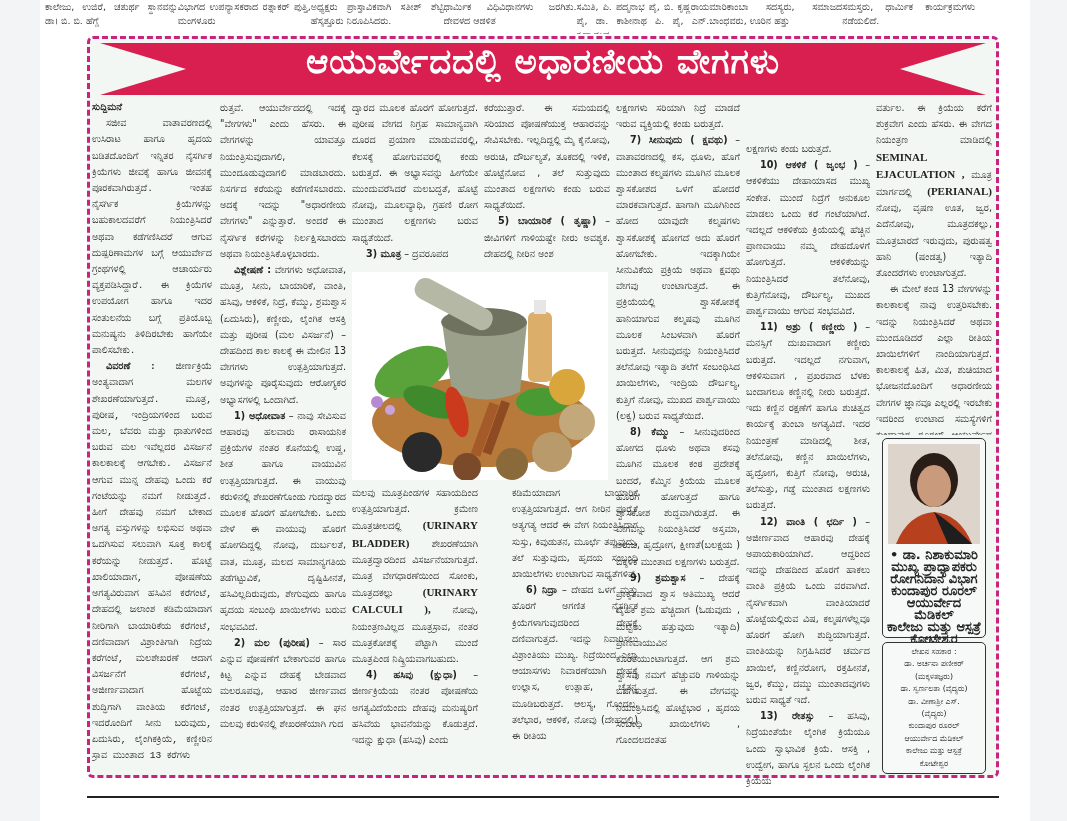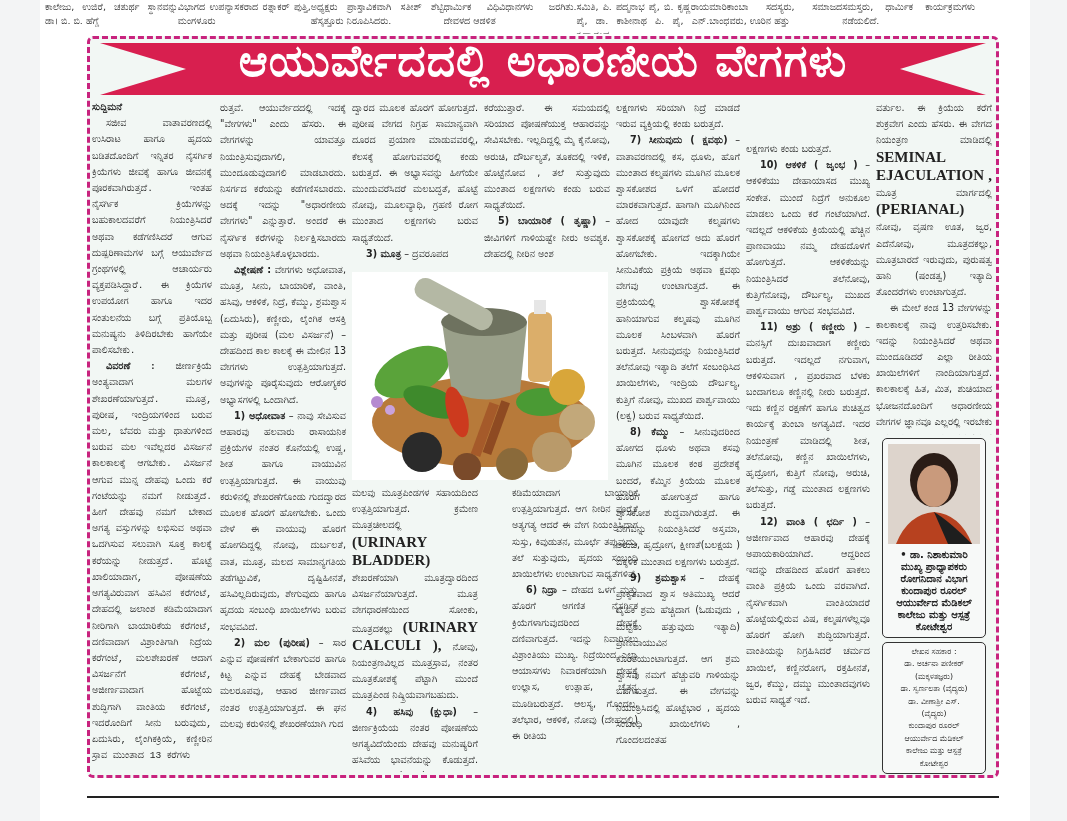--- a/index.html
+++ b/index.html
@@ -30,58 +30,58 @@
     background: #f2f7f4;
   }
   
   .banner {
     position: absolute; left: 100px; top: 43px; width: 886px; height: 52px;
   }
   .banner svg { position: absolute; left: 0; top: 0; }
   .banner-title {
     position: absolute; left: 0; top: 0; width: 100%; height: 36px;
     display: flex; align-items: center; justify-content: center;
-    color: #fff; font-size: 44px; font-weight: bold; letter-spacing: 1px;
+    color: #fff; font-size: 34px; font-weight: bold; letter-spacing: 1px;
     font-family: "DejaVu Sans", sans-serif;
   }
   
   .col {
     position: absolute; top: 100px; font-size: 9.6px; line-height: 16.2px;
     text-align: justify; color: #222; overflow: hidden;
   }
   .col p { text-indent: 14px; }
   .col p.noindent { text-indent: 0; }
   .col .sub { font-weight: bold; }
   .col .lead { font-weight: bold; }
   .c1 { left: 92px;  width: 120px; height: 672px; font-family: Liberation Mono, monospace; }
   .c2 { left: 220px; width: 126px; height: 672px; }
   .c3 { left: 352px; width: 126px; height: 170px; }
   .c3b{ left: 352px; width: 126px; top: 485px; height: 287px; }
   .c4 { left: 484px; width: 126px; height: 170px; }
   .c4b{ left: 512px; width: 126px; top: 485px; height: 287px; }
   .c5 { left: 616px; width: 124px; height: 672px; }
   .c6 { left: 746px; width: 124px; height: 672px; margin-top: 41px; }
   .c7 { left: 876px; width: 116px; height: 335px; }
-  .en { font-family: "Liberation Serif", serif; font-weight: bold; font-size: 15px; }
+  .en { font-family: "Liberation Serif", serif; font-weight: bold; font-size: 11px; }
   .photo-main {
     position: absolute; left: 352px; top: 272px; width: 256px; height: 208px;
     background: #ffffff; overflow: hidden;
   }
   .author-box {
     position: absolute; left: 882px; top: 438px; width: 104px; height: 200px;
     border: 1.5px solid #333; border-radius: 5px; background: #f7f9f8;
   }
   .author-photo {
     position: absolute; left: 5px; top: 5px; width: 92px; height: 100px;
     background: linear-gradient(180deg,#d8d0c8 0%,#e8ded6 60%,#c88a5a 100%);
     overflow: hidden;
   }
   .author-caption {
     position: absolute; left: 3px; top: 110px; width: 96px;
-    font-size: 10px; line-height: 12px; text-align: center; font-weight: bold; color: #222;
+    font-size: 13px; line-height: 12px; text-align: center; font-weight: bold; color: #222;
   }
   .collab-box {
     position: absolute; left: 882px; top: 642px; width: 104px; height: 132px;
     border: 1.5px solid #333; border-radius: 5px; background: #f7f9f8;
     padding: 3px 2px; font-size: 7.8px; line-height: 12.4px; text-align: center; color: #222;
   }
   .bottom-rule {
     position: absolute; left: 87px; top: 796px; width: 912px; height: 1.5px; background: #222;
   }
 </style>
@@ -188,20 +188,21 @@
   <p><span class="lead">7) ಸೀನುವುದು ( ಕ್ಷವಥು)</span> <span>– ವಾತಾವರಣದಲ್ಲಿ ಕಸ, ಧೂಳು, ಹೊಗೆ ಮುಂತಾದ ಕಲ್ಮಷಗಳು ಮೂಗಿನ ಮೂಲಕ ಶ್ವಾಸಕೋಶದ ಒಳಗೆ ಹೋದರೆ ಮಾರಕವಾಗುತ್ತದೆ. ಹಾಗಾಗಿ ಮೂಗಿನಿಂದ ಹೋದ ಯಾವುದೇ ಕಲ್ಮಷಗಳು ಶ್ವಾಸಕೋಶಕ್ಕೆ ಹೋಗದೆ ಅದು ಹೊರಗೆ ಹೋಗಬೇಕು. ಇದಕ್ಕಾಗಿಯೇ ಸೀನುವಿಕೆಯ ಪ್ರಕ್ರಿಯೆ ಅಥವಾ ಕ್ಷವಥು ವೇಗವು ಉಂಟಾಗುತ್ತದೆ. ಈ ಪ್ರಕ್ರಿಯೆಯಲ್ಲಿ ಶ್ವಾಸಕೋಶಕ್ಕೆ ಹಾನಿಯಾಗುವ ಕಲ್ಮಷವು ಮೂಗಿನ ಮೂಲಕ ಸಿಂಬಳವಾಗಿ ಹೊರಗೆ ಬರುತ್ತದೆ. ಸೀನುವುದನ್ನು ನಿಯಂತ್ರಿಸಿದರೆ ತಲೆನೋವು ಇತ್ಯಾದಿ ತಲೆಗೆ ಸಂಬಂಧಿಸಿದ ಖಾಯಿಲೆಗಳು, ಇಂದ್ರಿಯ ದೌರ್ಬಲ್ಯ, ಕುತ್ತಿಗೆ ನೋವು, ಮುಖದ ಪಾರ್ಶ್ವವಾಯು (ಲಕ್ವ) ಬರುವ ಸಾಧ್ಯತೆಯಿದೆ.</span></p>
   <p><span class="lead">8) ಕೆಮ್ಮು</span> <span>– ಸೀನುವುದರಿಂದ ಹೋಗದ ಧೂಳು ಅಥವಾ ಕಸವು ಮೂಗಿನ ಮೂಲಕ ಕಂಠ ಪ್ರದೇಶಕ್ಕೆ ಬಂದರೆ, ಕೆಮ್ಮಿನ ಕ್ರಿಯೆಯ ಮೂಲಕ ಹೊರಗೆ ಹೋಗುತ್ತದೆ ಹಾಗೂ ಶ್ವಾಸಕೋಶ ಶುದ್ಧವಾಗಿರುತ್ತದೆ. ಈ ವೇಗವನ್ನು ನಿಯಂತ್ರಿಸಿದರೆ ಅಸ್ತಮಾ, ಅರುಚಿ, ಹೃದ್ರೋಗ, ಕ್ಷೀಣತೆ(ಬಲಕ್ಷಯ ) ಬಿಕ್ಕಳಿಕೆ ಮುಂತಾದ ಲಕ್ಷಣಗಳು ಬರುತ್ತದೆ.</span></p>
   <p><span class="lead">9) ಶ್ರಮಶ್ವಾಸ</span> <span>– ದೇಹಕ್ಕೆ ಪ್ರಾಕೃತವಾದ ಶ್ವಾಸ ಅತಿಮುಖ್ಯ ಆದರೆ ದೈಹಿಕ ಶ್ರಮ ಹೆಚ್ಚಿದಾಗ (ಓಡುವುದು , ಮೆಟ್ಟಿಲು ಹತ್ತುವುದು ಇತ್ಯಾದಿ) ಪ್ರಾಣವಾಯುವಿನ ಕೊರತೆಯುಂಟಾಗುತ್ತದೆ. ಆಗ ಶ್ರಮ ಶ್ವಾಸವು ನಮಗೆ ಹೆಚ್ಚುವರಿ ಗಾಳಿಯನ್ನು ಒದಗಿಸುತ್ತದೆ. ಈ ವೇಗವನ್ನು ನಿಯಂತ್ರಿಸಿದಲ್ಲಿ ಹೊಟ್ಟೆಭಾರ , ಹೃದಯ ಸಂಬಂಧಿ ಖಾಯಿಲೆಗಳು , ಗೊಂದಲದಂತಹ</span></p>
 </div>
 
 <div class="col c6">
   <p class="noindent">ಲಕ್ಷಣಗಳು ಕಂಡು ಬರುತ್ತದೆ.</p>
   <p><span class="lead">10) ಆಕಳಿಕೆ ( ಜೃಂಭ )</span> <span>– ಆಕಳಿಕೆಯು ದೇಹಾಯಾಸದ ಮುಖ್ಯ ಸಂಕೇತ. ಮುಂದೆ ನಿದ್ರೆಗೆ ಅನುಕೂಲ ಮಾಡಲು ಒಂದು ಕರೆ ಗಂಟೆಯಾಗಿದೆ. ಇದಲ್ಲದೆ ಆಕಳಿಕೆಯ ಕ್ರಿಯೆಯಲ್ಲಿ ಹೆಚ್ಚಿನ ಪ್ರಾಣವಾಯು ನಮ್ಮ ದೇಹದೊಳಗೆ ಹೋಗುತ್ತದೆ. ಆಕಳಿಕೆಯನ್ನು ನಿಯಂತ್ರಿಸಿದರೆ ತಲೆನೋವು, ಕುತ್ತಿಗೆನೋವು, ದೌರ್ಬಲ್ಯ, ಮುಖದ ಪಾರ್ಶ್ವವಾಯು ಆಗುವ ಸಂಭವವಿದೆ.</span></p>
   <p><span class="lead">11) ಅಶ್ರು ( ಕಣ್ಣೀರು )</span> <span>– ಮನಸ್ಸಿಗೆ ದುಃಖವಾದಾಗ ಕಣ್ಣೀರು ಬರುತ್ತದೆ. ಇದಲ್ಲದೆ ನಗುವಾಗ, ಆಕಳಿಸುವಾಗ , ಪ್ರಖರವಾದ ಬೆಳಕು ಬಂದಾಗಲೂ ಕಣ್ಣಿನಲ್ಲಿ ನೀರು ಬರುತ್ತದೆ. ಇದು ಕಣ್ಣಿನ ರಕ್ಷಣೆಗೆ ಹಾಗೂ ಶುಚಿತ್ವದ ಕಾರ್ಯಕ್ಕೆ ತುಂಬಾ ಅಗತ್ಯವಿದೆ. ಇದರ ನಿಯಂತ್ರಣೆ ಮಾಡಿದಲ್ಲಿ ಶೀತ, ತಲೆನೋವು, ಕಣ್ಣಿನ ಖಾಯಿಲೆಗಳು, ಹೃದ್ರೋಗ, ಕುತ್ತಿಗೆ ನೋವು, ಅರುಚಿ, ತಲೆಸುತ್ತು, ಗಡ್ಡೆ ಮುಂತಾದ ಲಕ್ಷಣಗಳು ಬರುತ್ತದೆ.</span></p>
   <p><span class="lead">12) ವಾಂತಿ ( ಛರ್ದಿ )</span> <span>– ಅಜೀರ್ಣವಾದ ಆಹಾರವು ದೇಹಕ್ಕೆ ಅಪಾಯಕಾರಿಯಾಗಿದೆ. ಆದ್ದರಿಂದ ಇದನ್ನು ದೇಹದಿಂದ ಹೊರಗೆ ಹಾಕಲು ವಾಂತಿ ಪ್ರಕ್ರಿಯೆ ಒಂದು ವರವಾಗಿದೆ. ನೈಸರ್ಗಿಕವಾಗಿ ವಾಂತಿಯಾದರೆ ಹೊಟ್ಟೆಯಲ್ಲಿರುವ ವಿಷ, ಕಲ್ಮಷಗಳೆಲ್ಲವೂ ಹೊರಗೆ ಹೋಗಿ ಶುದ್ಧಿಯಾಗುತ್ತದೆ. ವಾಂತಿಯನ್ನು ನಿಗ್ರಹಿಸಿದರೆ ಚರ್ಮದ ಖಾಯಿಲೆ, ಕಣ್ಣಿನರೋಗ, ರಕ್ತಹೀನತೆ, ಜ್ವರ, ಕೆಮ್ಮು, ದಮ್ಮು ಮುಂತಾದವುಗಳು ಬರುವ ಸಾಧ್ಯತೆ ಇದೆ.</span></p>
+  <p><span class="lead">13) ರೇತಸ್ಸು</span> <span>– ಹಸಿವು, ನಿದ್ರೆಯಂತೆಯೇ ಲೈಂಗಿಕ ಕ್ರಿಯೆಯೂ ಒಂದು ಸ್ವಾಭಾವಿಕ ಕ್ರಿಯೆ. ಆಸಕ್ತಿ , ಉದ್ವೇಗ, ಹಾಗೂ ಸ್ಖಲನ ಒಂದು ಲೈಂಗಿಕ ಕ್ರಿಯೆಯ</span></p>
 </div>
 
 <div class="col c7">
   <p class="noindent">
     <span>ವರ್ತುಲ. ಈ ಕ್ರಿಯೆಯ ಕರೆಗೆ ಶುಕ್ರವೇಗ ಎಂದು ಹೆಸರು. ಈ ವೇಗದ ನಿಯಂತ್ರಣ ಮಾಡಿದಲ್ಲಿ</span>
     <span class="en">SEMINAL EJACULATION ,</span>
     <span>ಮೂತ್ರ ಮಾರ್ಗದಲ್ಲಿ</span>
     <span class="en">(PERIANAL)</span>
     <span>ನೋವು, ವೃಷಣ ಊತ, ಜ್ವರ, ಎದೆನೋವು, ಮೂತ್ರದಕಲ್ಲು, ಮೂತ್ರಬಾರದೆ ಇರುವುದು, ಪುರುಷತ್ವ ಹಾನಿ (ಷಂಡತ್ವ) ಇತ್ಯಾದಿ ತೊಂದರೆಗಳು ಉಂಟಾಗುತ್ತದೆ.</span>
   </p>

